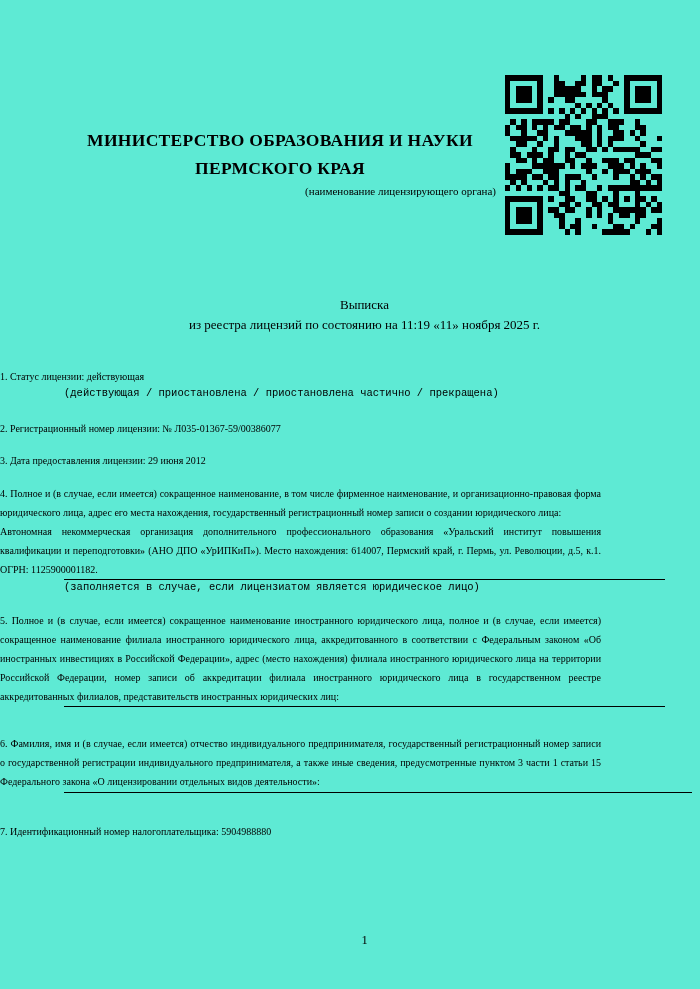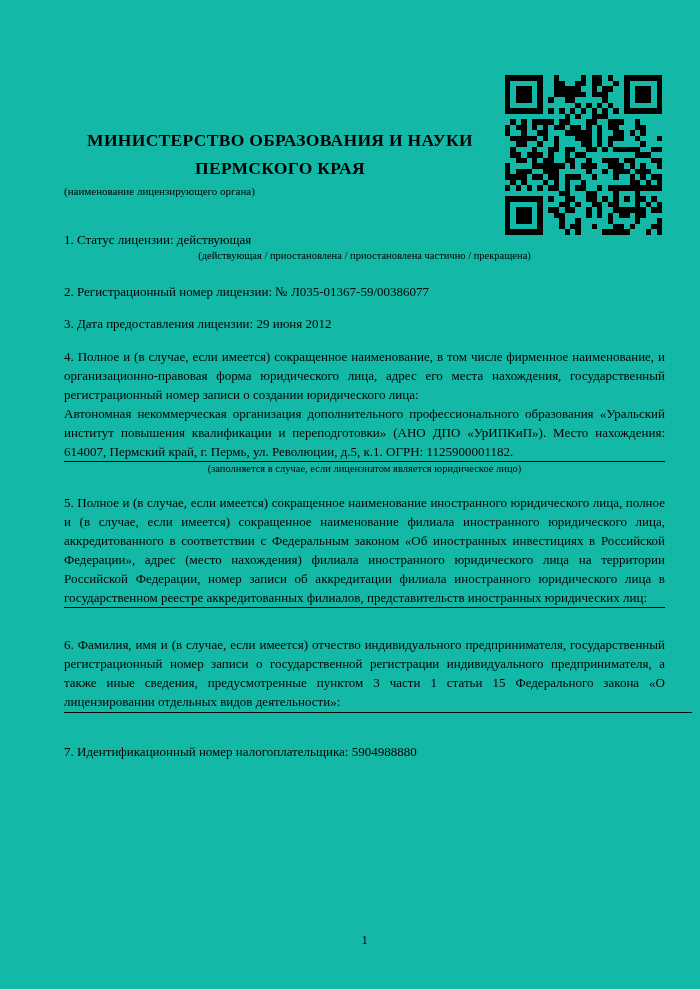--- a/index.html
+++ b/index.html
@@ -1,33 +1,33 @@
 <!DOCTYPE html>
 <html><head>
 <meta charset="utf-8">
 <style>
   html,body { margin:0; padding:0; background:#ffffff; }
   .page {
-    position:relative; width:700px; height:989px; background:#14b8a6;
+    position:relative; width:700px; height:989px; background:#5eead4;
     font-family:"Liberation Serif", serif; color:#000; overflow:hidden;
   }
   .ministry {
     margin:126px 0 0 64px; width:432px; text-align:center;
     font-weight:bold; font-size:17.5px; line-height:28px; letter-spacing:0.3px;
   }
   .ministry-caption {
-    margin:3px 0 0 64px; width:432px; text-align:left;
+    margin:3px 0 0 64px; width:432px; text-align:right;
     font-size:11px; line-height:13px;
   }
   .qr { position:absolute; left:505px; top:75px; width:157px; height:160px; }
   .qr svg { display:block; width:157px; height:160px; }
   .doc-title { margin:97px 0 0 64px; width:601px; text-align:center; font-size:13px; line-height:20px; }
-  .item { margin-left:64px; width:601px; font-size:13px; line-height:19px; }
+  .item { width:601px; font-size:10px; line-height:19px; }
   .para { text-align:justify; }
-  .caption { margin-left:64px; width:601px; text-align:center; font-size:10.5px; line-height:14px; }
+  .caption { margin-left:64px; width:601px; font-size:10.5px; line-height:14px;font-family:Liberation Mono, monospace; }
   .rule { margin-left:64px; width:601px; height:0; border-top:1.6px solid #000; }
   .rule-wide { width:628px; }
   .mt32{margin-top:32px;} .mt19{margin-top:19px;} .mt13{margin-top:13px;}
   .mt14{margin-top:14px;} .mt17{margin-top:17px;} .mt27{margin-top:27px;}
   .mt29{margin-top:29px;} .mt1{margin-top:1px;}
   .page-num {
     position:absolute; left:64px; top:933px; width:601px; text-align:center; font-size:12.5px;
   }
 </style>
 </head>
@@ -450,20 +450,24 @@
         <rect x="28" y="28" width="1" height="1" fill="#000"></rect>
       </svg>
   </div>
 
   <div class="ministry">
     <div>МИНИСТЕРСТВО ОБРАЗОВАНИЯ И НАУКИ</div>
     <div>ПЕРМСКОГО КРАЯ</div>
   </div>
   <div class="ministry-caption">(наименование лицензирующего органа)</div>
 
+  <div class="doc-title">
+    <div>Выписка</div>
+    <div>из реестра лицензий по состоянию на 11:19 «11» ноября 2025 г.</div>
+  </div>
 
   <div class="item mt32">1. Статус лицензии: действующая</div>
   <div class="caption">(действующая / приостановлена / приостановлена частично / прекращена)</div>
 
   <div class="item mt19">2. Регистрационный номер лицензии: № Л035-01367-59/00386077</div>
 
   <div class="item mt13">3. Дата предоставления лицензии: 29 июня 2012</div>
 
   <div class="item para mt14">4. Полное и (в случае, если имеется) сокращенное наименование, в том числе фирменное наименование, и организационно-правовая форма юридического лица, адрес его места нахождения, государственный регистрационный номер записи о создании юридического лица:</div>
   <div class="item para">Автономная некоммерческая организация дополнительного профессионального образования «Уральский институт повышения квалификации и переподготовки» (АНО ДПО «УрИПКиП»). Место нахождения: 614007, Пермский край, г. Пермь, ул. Революции, д.5, к.1. ОГРН: 1125900001182.</div>

